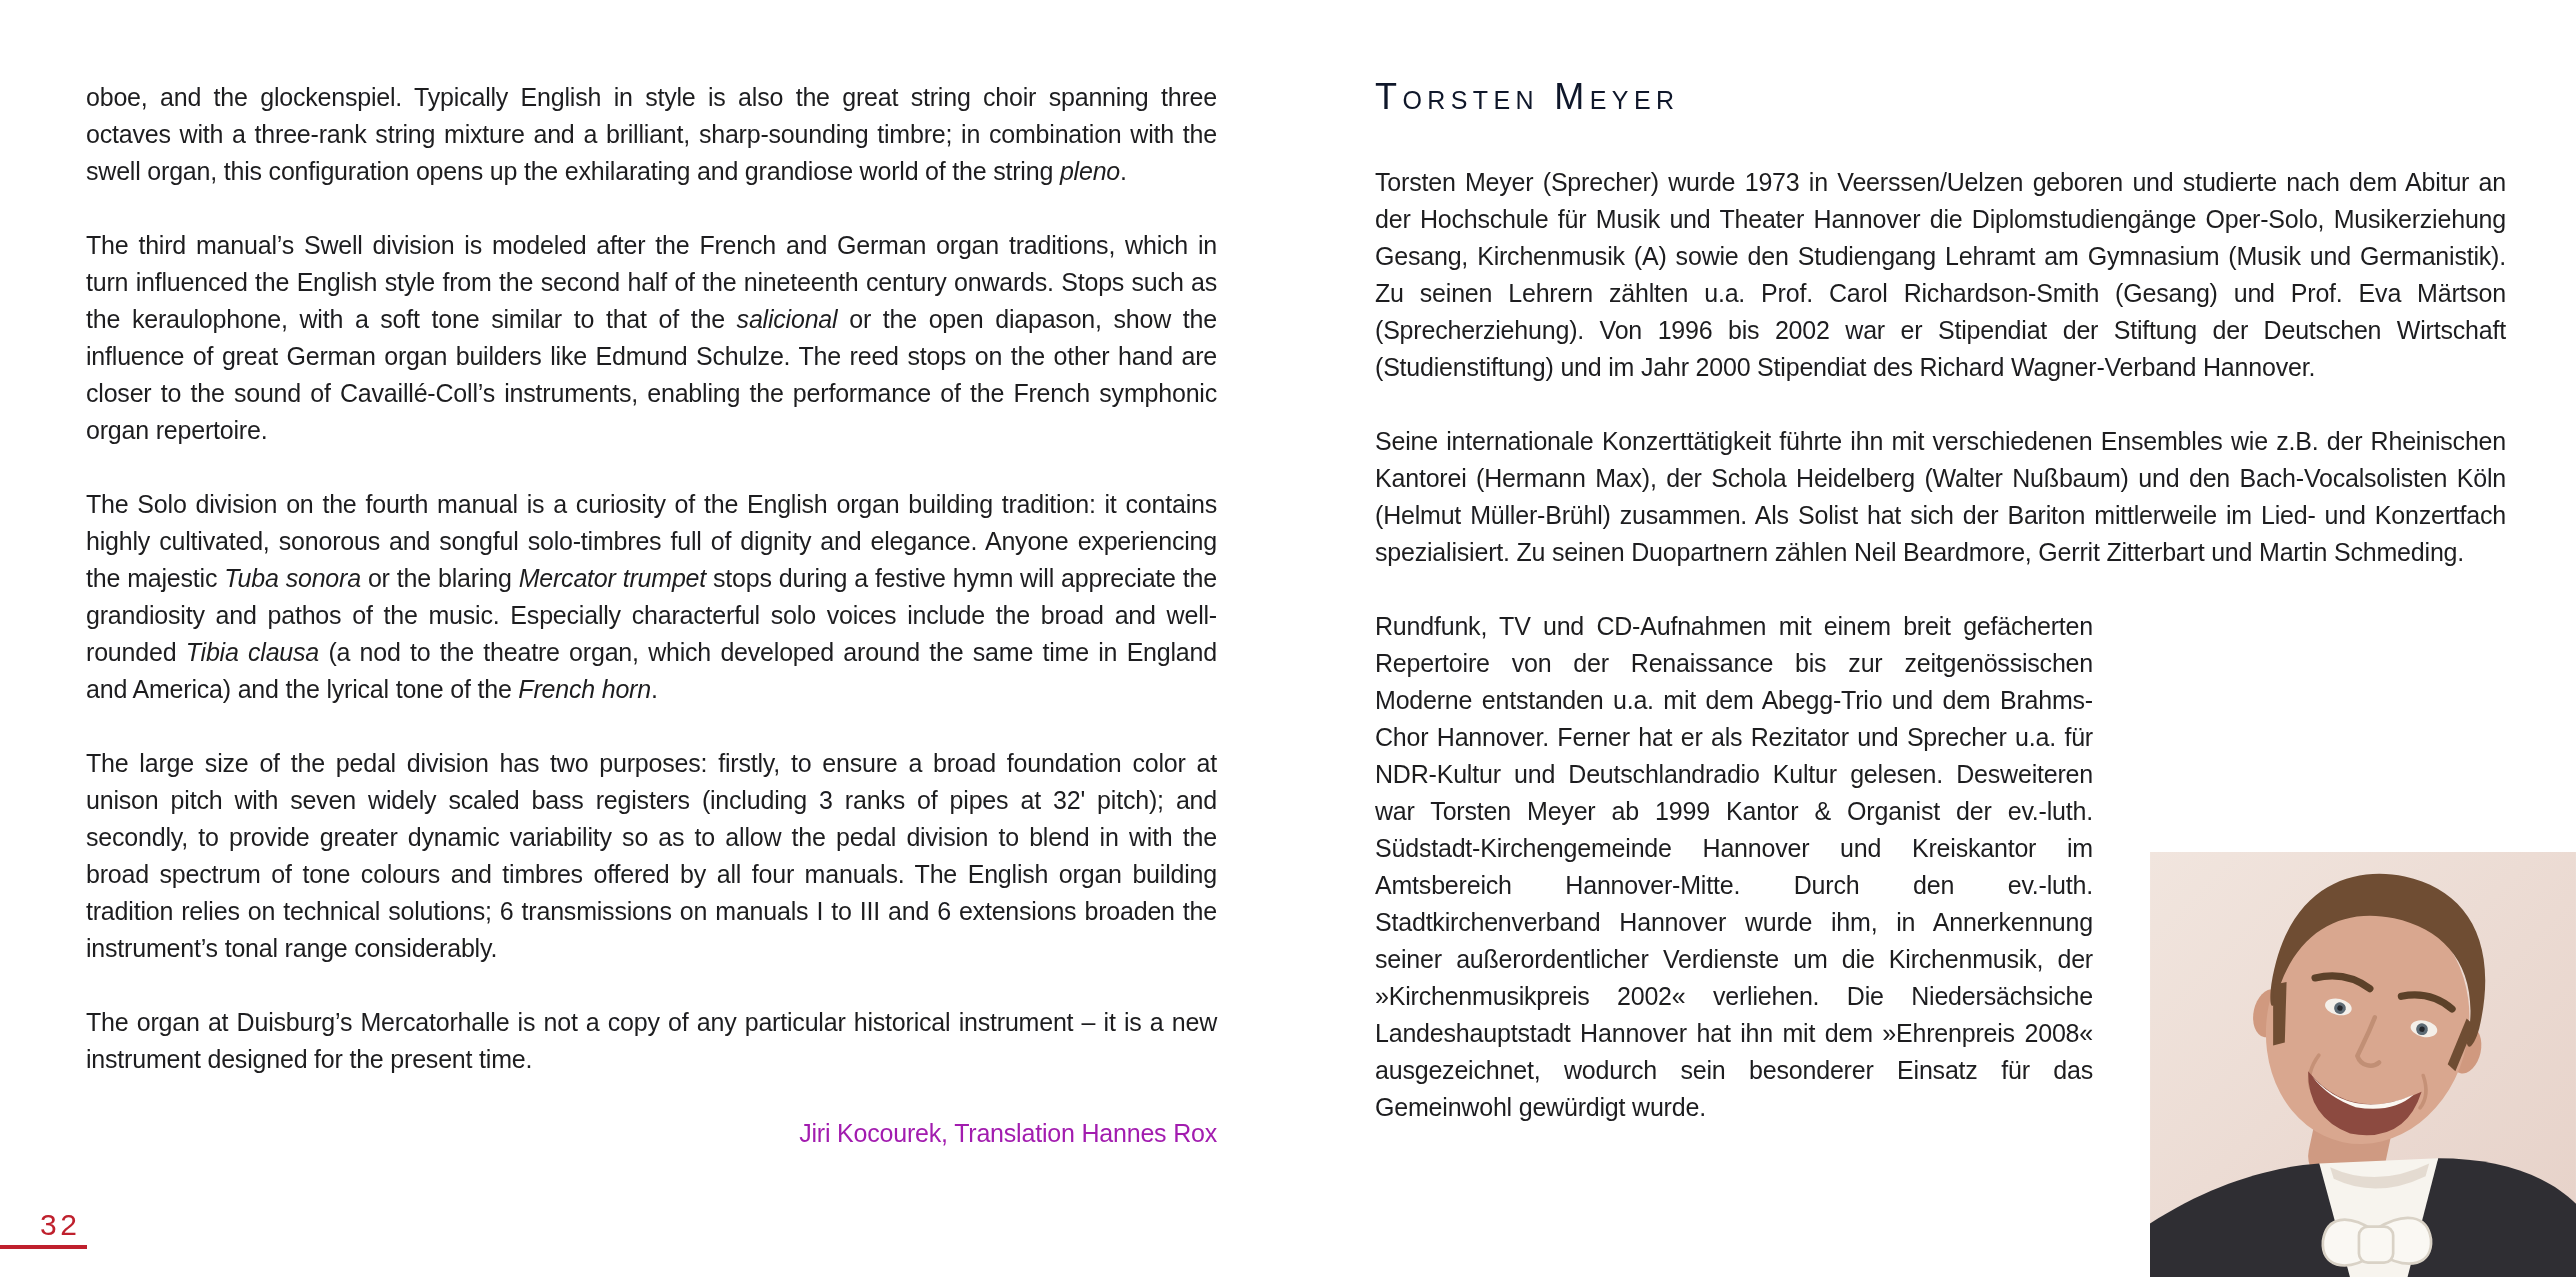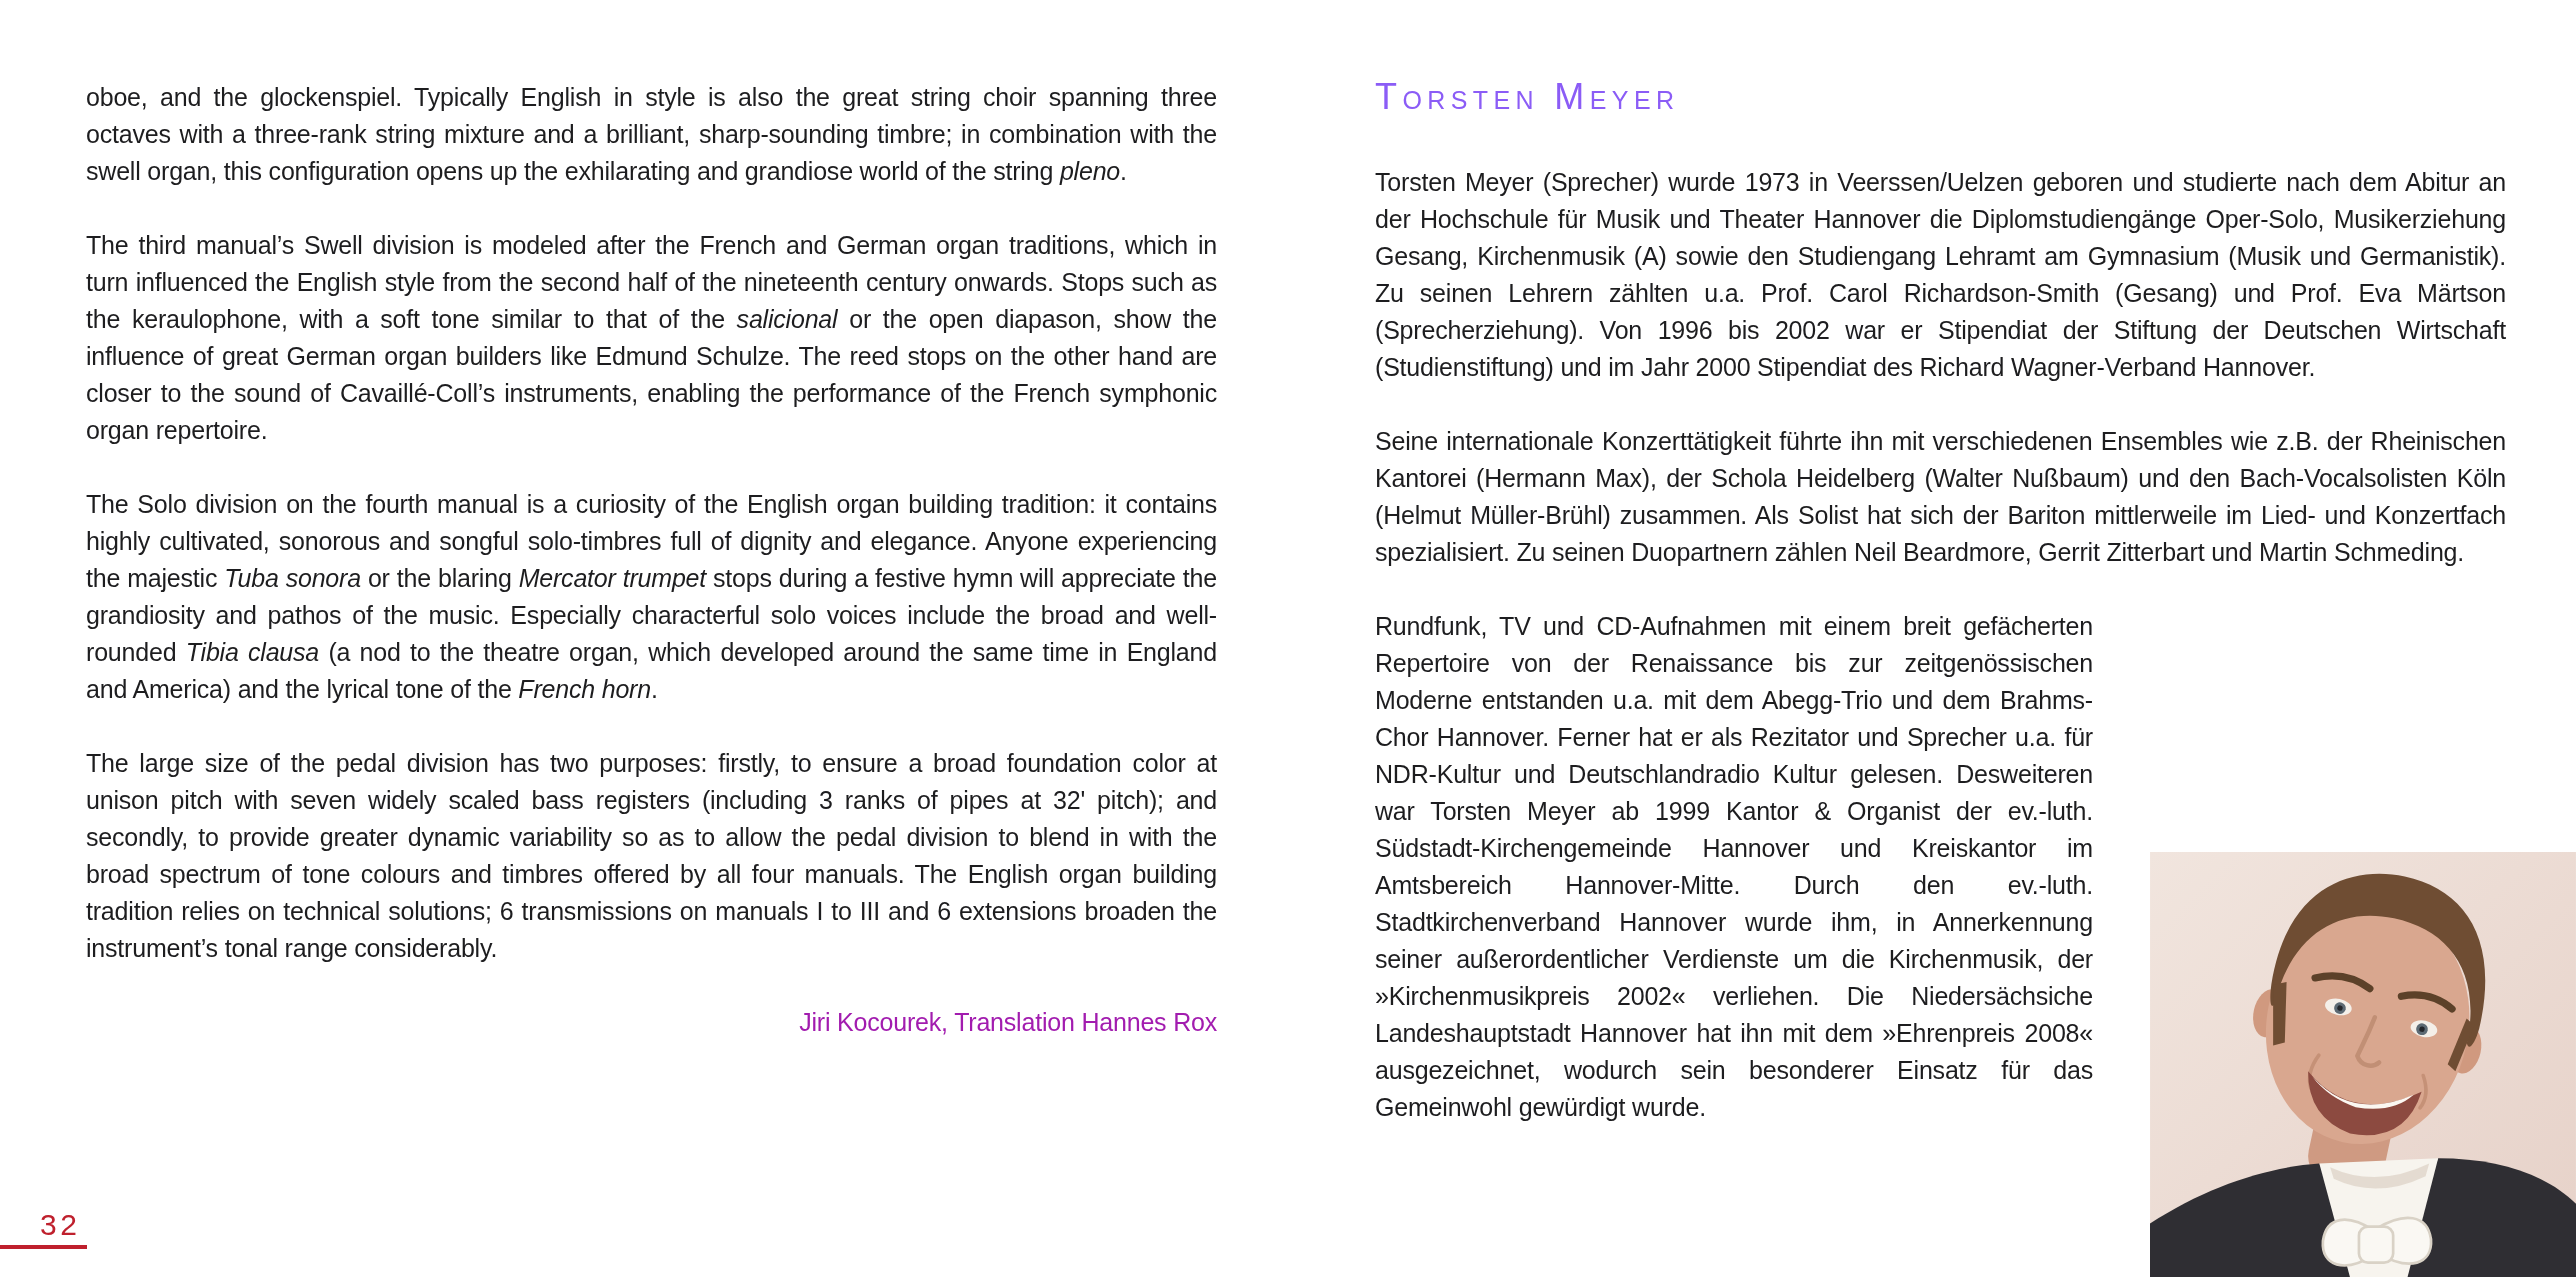--- a/index.html
+++ b/index.html
@@ -32,21 +32,21 @@
     letter-spacing:-0.2px;
   }
 
   .title {
     margin:0 0 47px 0;
     font-size:36px;
     line-height:40px;
     font-weight:normal;
     font-variant:small-caps;
     letter-spacing:5.4px;
-    color:#8b5cf6;
+    color:#0f172a;
   }
 
   
   .photo-spacer { float:right; width:413px; height:487px; margin-top:150px; }
 
   .pagenum-wrap { position:absolute; left:0; top:1209px; }
   .pagenum {
     display:block;
     margin-left:40px;
     font-size:30px;
@@ -63,20 +63,21 @@
 <body>
 
 <div class="spread">
 
   <section class="page page-left">
     <div class="text-col">
       <p class="body"><span>oboe, and the glockenspiel. Typically English in style is also the great string choir spanning three octaves with a three-rank string mixture and a brilliant, sharp-sounding timbre; in combination with the swell organ, this configuration opens up the exhilarating and grandiose world of the string </span><span class="it">pleno</span><span>.</span></p>
       <p class="body"><span>The third manual’s Swell division is modeled after the French and German organ traditions, which in turn influenced the English style from the second half of the nineteenth century onwards. Stops such as the keraulophone, with a soft tone similar to that of the </span><span class="it">salicional</span><span> or the open diapason, show the influence of great German organ builders like Edmund Schulze. The reed stops on the other hand are closer to the sound of Cavaillé-Coll’s instruments, enabling the performance of the French symphonic organ repertoire.</span></p>
       <p class="body"><span>The Solo division on the fourth manual is a curiosity of the English organ building tradition: it contains highly cultivated, sonorous and songful solo-timbres full of dignity and elegance. Anyone experiencing the majestic </span><span class="it">Tuba sonora</span><span> or the blaring </span><span class="it">Mercator trumpet</span><span> stops during a festive hymn will appreciate the grandiosity and pathos of the music. Especially characterful solo voices include the broad and well-rounded </span><span class="it">Tibia clausa</span><span> (a nod to the theatre organ, which developed around the same time in England and America) and the lyrical tone of the </span><span class="it">French horn</span><span>.</span></p>
       <p class="body"><span>The large size of the pedal division has two purposes: firstly, to ensure a broad foundation color at unison pitch with seven widely scaled bass registers (including 3 ranks of pipes at 32' pitch); and secondly, to provide greater dynamic variability so as to allow the pedal division to blend in with the broad spectrum of tone colours and timbres offered by all four manuals. The English organ building tradition relies on technical solutions; 6 transmissions on manuals I to III and 6 extensions broaden the instrument’s tonal range considerably.</span></p>
+      <p class="body"><span>The organ at Duisburg’s Mercatorhalle is not a copy of any particular historical instrument – it is a new instrument designed for the present time.</span></p>
       <p class="signature">Jiri Kocourek, Translation Hannes Rox</p>
     </div>
     <div class="pagenum-wrap">
       <span class="pagenum">32</span>
       <div class="pagenum-rule"></div>
     </div>
   </section>
 
   <section class="page page-right">
     <div class="text-col">

